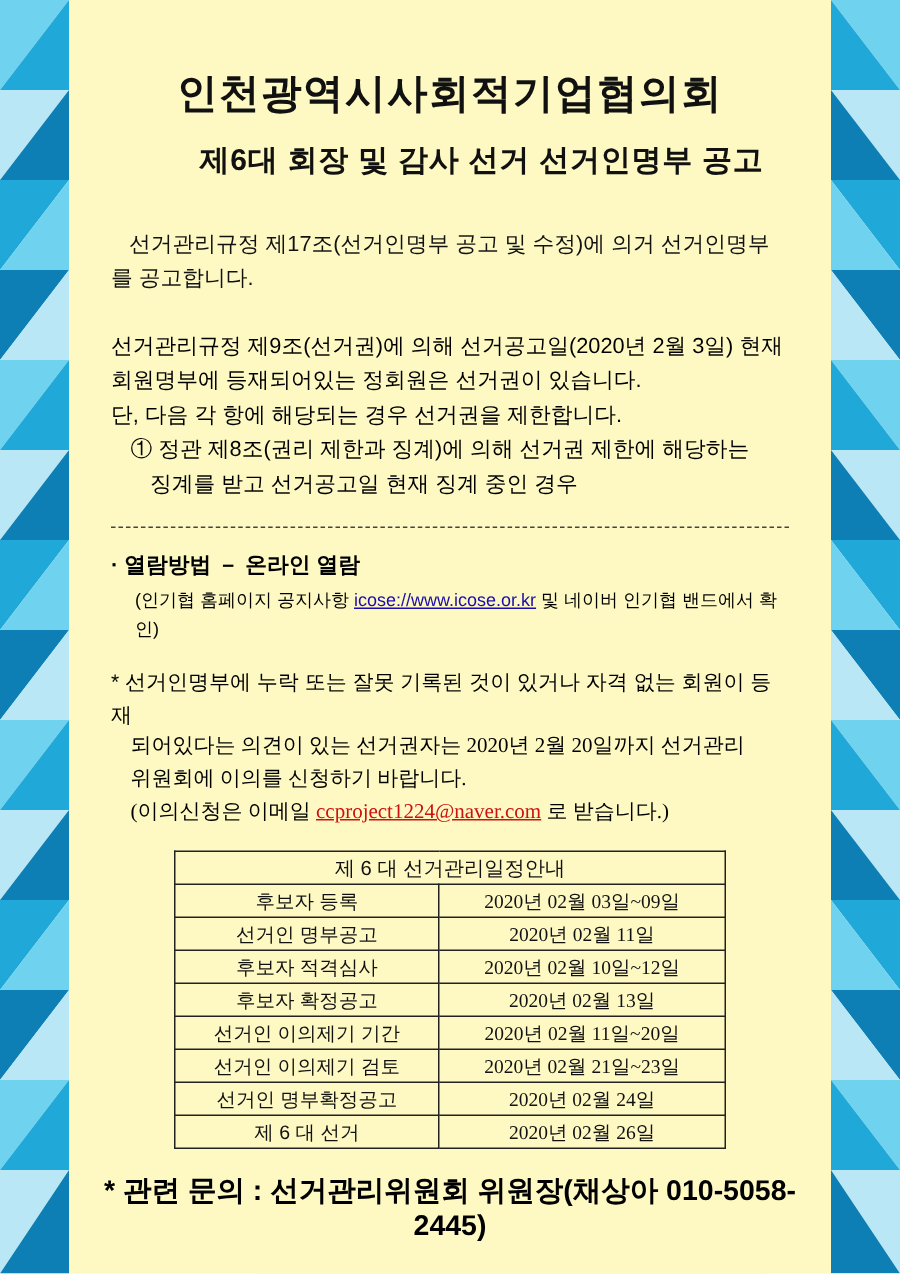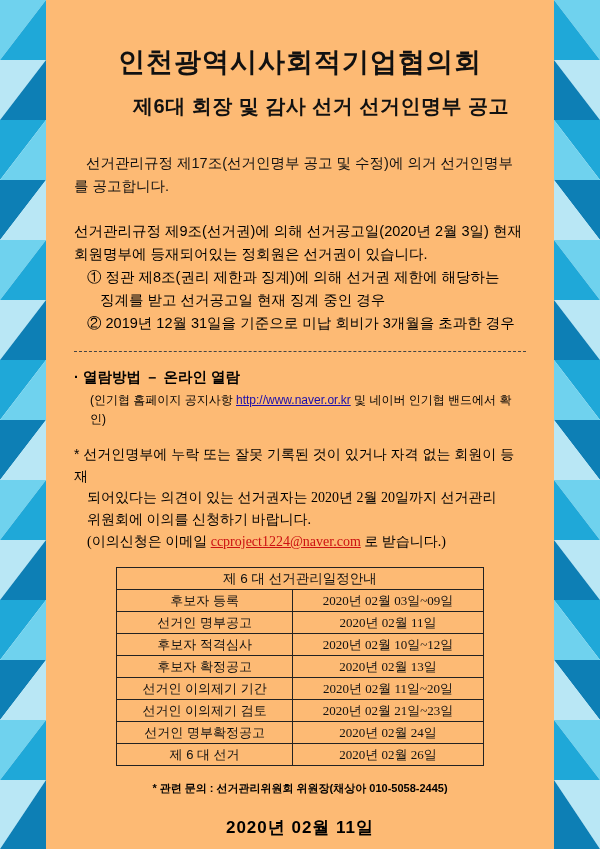--- a/index.html
+++ b/index.html
@@ -10,21 +10,21 @@
     width: 600px;
     height: 849px;
     font-family: "Liberation Sans", sans-serif;
     background: #ffffff;
     overflow: hidden;
   }
   .page {
     position: relative;
     width: 600px;
     height: 849px;
-    background: #fdba74;
+    background: #fef9c3;
     overflow: hidden;
   }
 
   
   .deco {
     position: absolute;
     top: 0;
     height: 849px;
     width: 46px;
     overflow: hidden;
@@ -146,21 +146,21 @@
   }
   table.schedule th {
     font-weight: normal;
     font-size: 13.5px;
   }
   table.schedule td.c1 { width: 48%; }
   table.schedule td.c2 { width: 52%; font-family: Liberation Serif, serif; }
 
   .contact {
     text-align: center;
-    font-size: 11px;
+    font-size: 19px;
     font-weight: bold;
     margin-top: 15px;
   }
   .date-line {
     text-align: center;
     font-size: 17px;
     font-weight: bold;
     margin-top: 20px;
     letter-spacing: 1px;
   }
@@ -248,32 +248,32 @@
     <div class="title-main">인천광역시사회적기업협의회</div>
     <div class="title-sub">제6대 회장 및 감사 선거 선거인명부 공고</div>
 
     <div class="para-block">
 
       <p class="p1">선거관리규정 제17조(선거인명부 공고 및 수정)에 의거 선거인명부를 공고합니다.</p>
 
       <div class="p2">
         <span class="ln">선거관리규정 제9조(선거권)에 의해 선거공고일(2020년 2월 3일) 현재</span>
         <span class="ln">회원명부에 등재되어있는 정회원은 선거권이 있습니다.</span>
+        <span class="ln">단, 다음 각 항에 해당되는 경우 선거권을 제한합니다.</span>
         <span class="ln ind1">① 정관 제8조(권리 제한과 징계)에 의해 선거권 제한에 해당하는</span>
         <span class="ln ind2">징계를 받고 선거공고일 현재 징계 중인 경우</span>
-        <span class="ln ind1">② 2019년 12월 31일을 기준으로 미납 회비가 3개월을 초과한 경우</span>
       </div>
 
       <hr class="dashed">
 
       <div class="bullet-row">
         <span class="lead">·</span>
         <span class="lead">열람방법  －  온라인 열람</span>
         <div class="small-note">
-          <span>(인기협 홈페이지 공지사항 </span><a class="link" href="#">http://www.naver.or.kr</a><span> 및 네이버 인기협 밴드에서 확인)</span>
+          <span>(인기협 홈페이지 공지사항 </span><a class="link" href="#">icose://www.icose.or.kr</a><span> 및 네이버 인기협 밴드에서 확인)</span>
         </div>
       </div>
 
       <div class="bullet-row2">
         <span class="ln"><span>*</span> <span>선거인명부에 누락 또는 잘못 기록된 것이 있거나 자격 없는 회원이 등재</span></span>
         <span class="ln hang">되어있다는 의견이 있는 선거권자는 2020년 2월 20일까지 선거관리</span>
         <span class="ln hang">위원회에 이의를 신청하기 바랍니다.</span>
         <span class="ln hang"><span>(이의신청은 이메일 </span><a class="link-red" href="#">ccproject1224@naver.com</a><span> 로 받습니다.)</span></span>
       </div>
 

